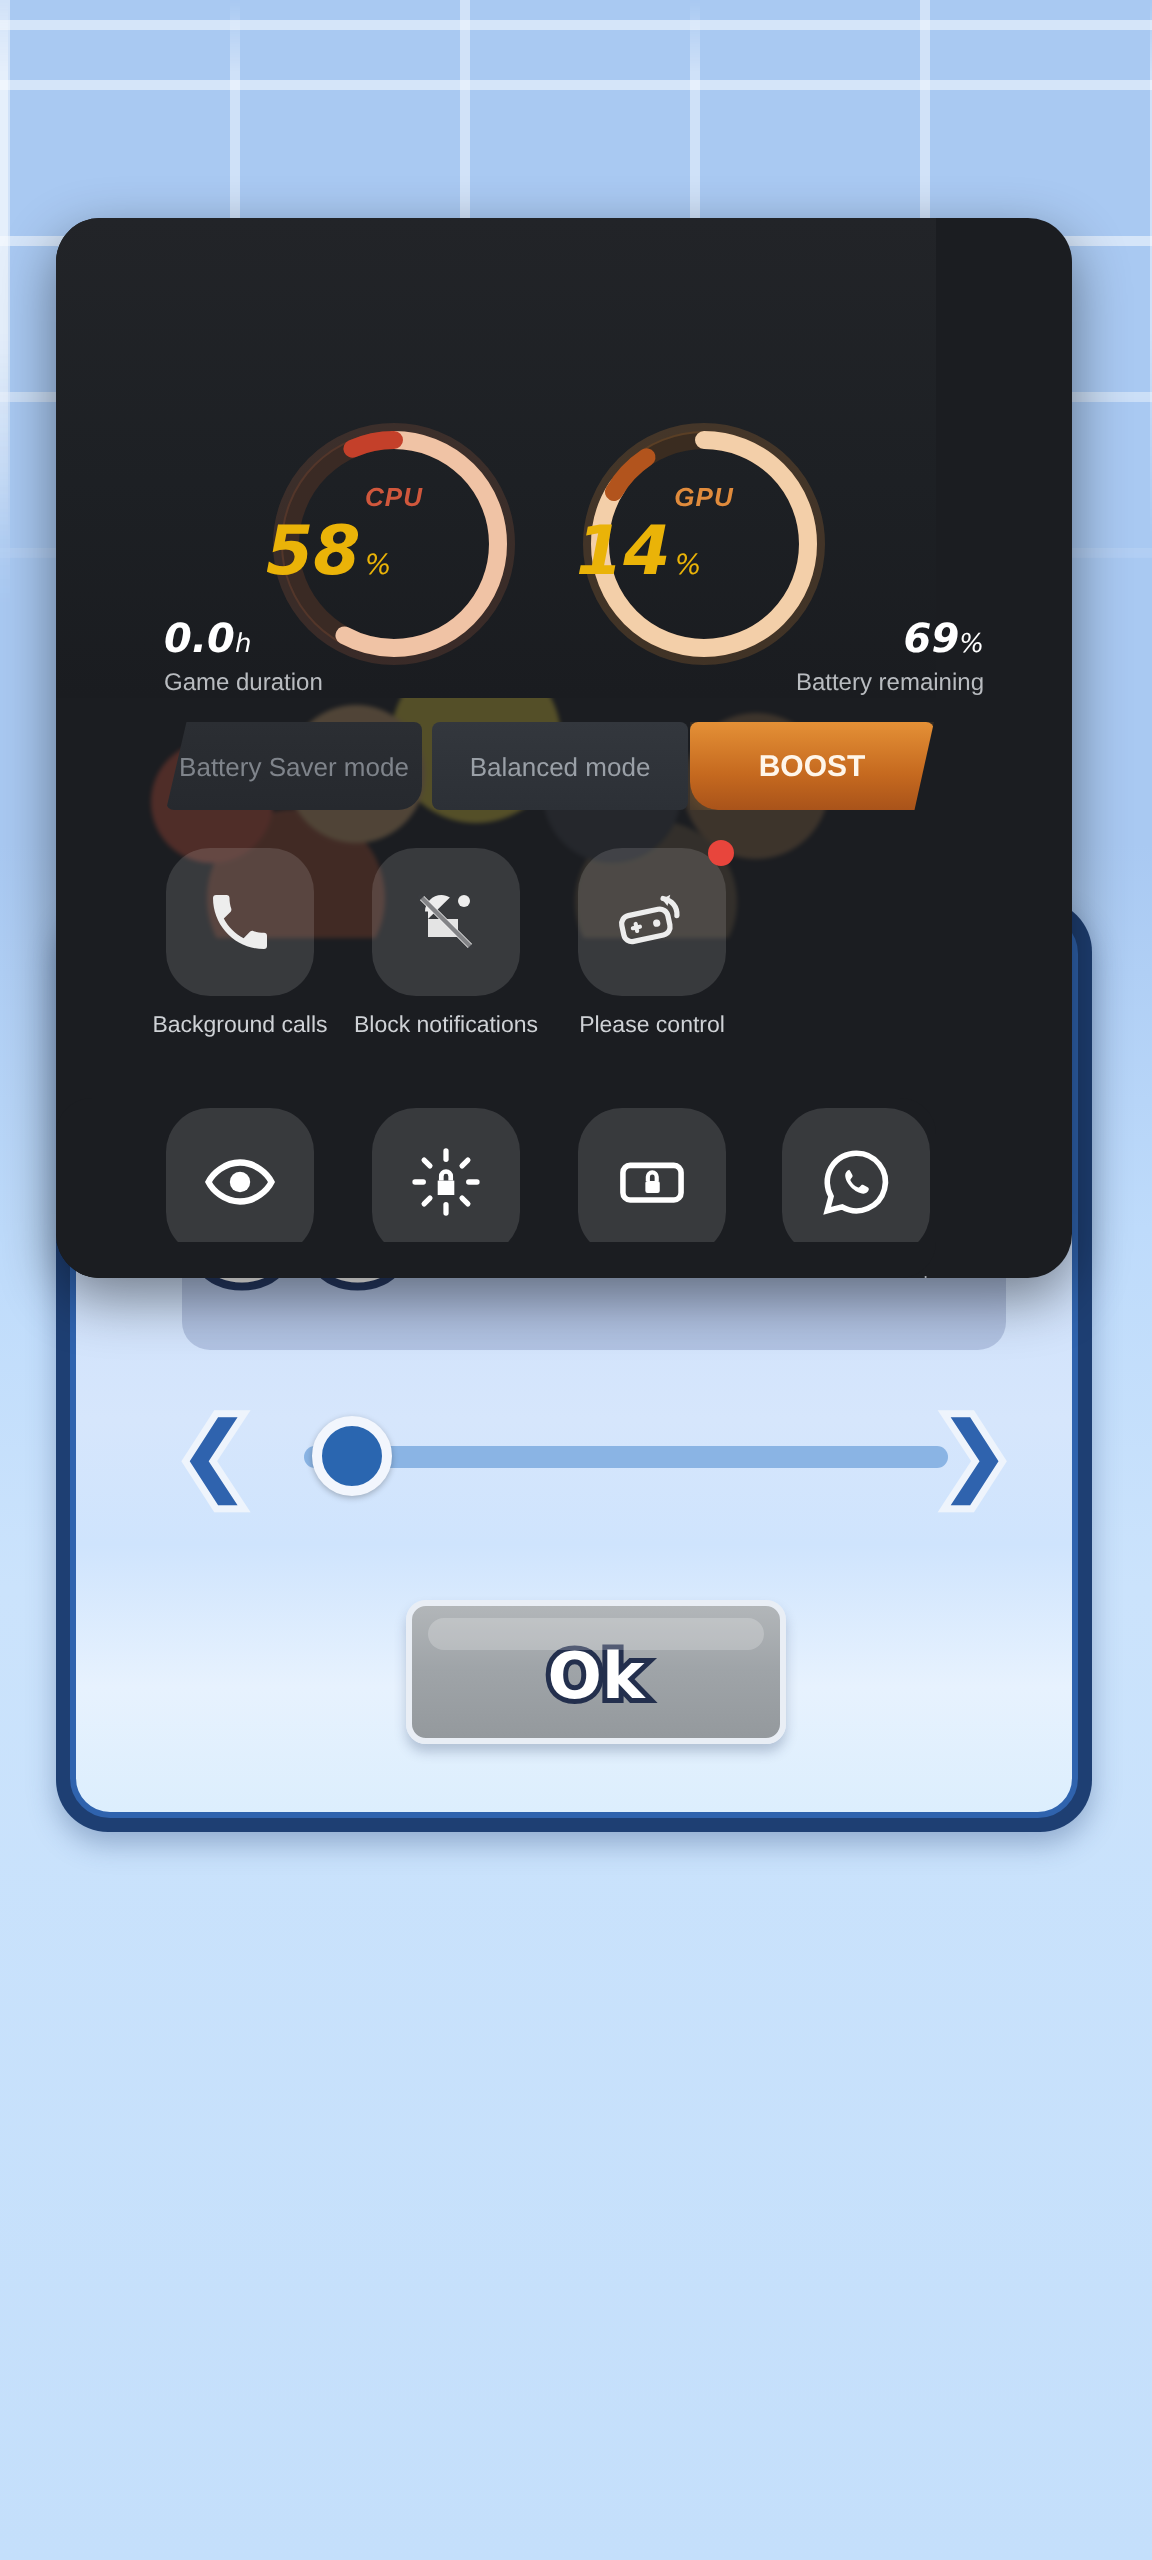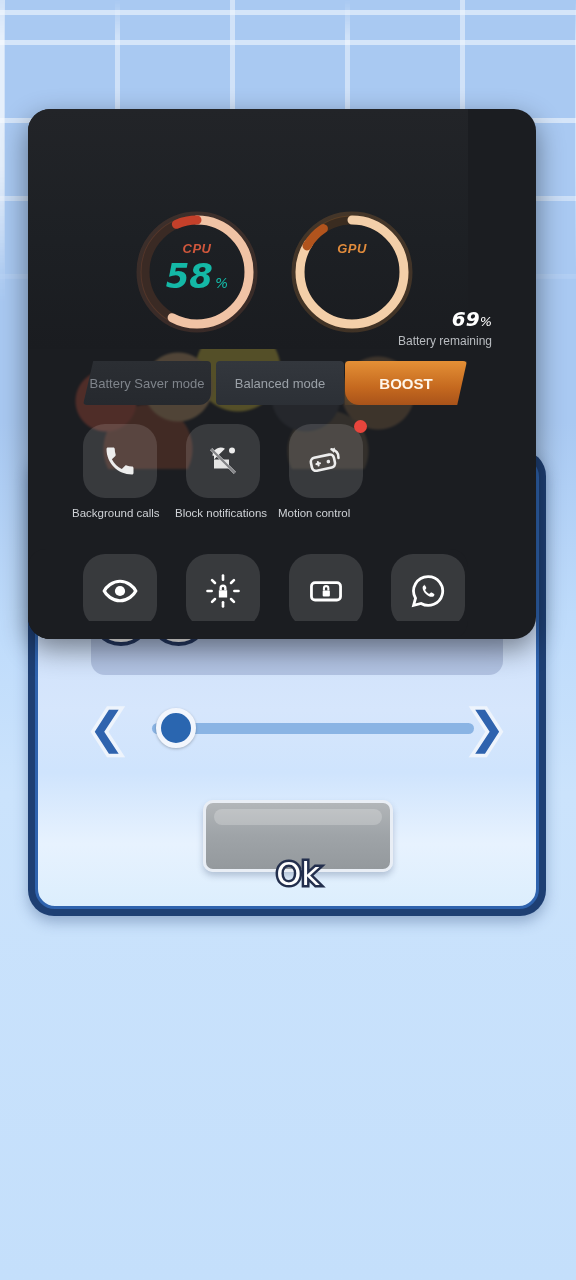--- a/index.html
+++ b/index.html
@@ -124,24 +124,23 @@
     background:linear-gradient(180deg,#b2b6b9 0%, #9fa4a8 48%, #94999d 100%);
     border:3px solid #e9eef5;
     box-shadow:0 4px 6px rgba(40,60,100,.25);
   }
   #ok-button::after{
     content:""; position:absolute; left:8px; top:6px; right:8px; height:16px;
     border-radius:8px; background:rgba(255,255,255,.22);
   }
   #ok-label {
     position:absolute; left:0; right:0; top:16px; text-align:center;
-    font-size:32px; font-weight:normal; color:#ffffff;
+    font-size:32px; font-weight:bold; color:#ffffff;
     -webkit-text-stroke:5px #232f4d; paint-order: stroke fill;
     font-family:"DejaVu Sans", sans-serif;
-    margin-top:36px;
   }
 
   
   #assistant-panel {
     position:absolute; left:28px; top:86px; width:508px; height:530px;
     border-radius:22px;
     background:#1b1d21;
     overflow:hidden;
     box-shadow:0 10px 28px rgba(0,0,0,.45);
     margin-top:23px;
@@ -169,22 +168,22 @@
   .gauge { position:absolute; width:128px; height:128px; top:99px; }
   #gauge-cpu { left:105px; }
   #gauge-gpu { left:260px; }
   .gauge-label {
     position:absolute; left:0; right:0; top:33px; text-align:center;
     font-size:13px; font-weight:bold; font-style:italic; letter-spacing:.5px;
   }
   #cpu-label { color:#d0573c; }
   #gpu-label { color:#e08b3c; }
   .gauge-val {
-    position:absolute; left:0; right:0; top:49px; text-align:center;
-    color:#14b8a6; font-size:34px; font-weight:bold; font-style:italic;
+    position:absolute; left:0; right:0; top:49px; text-align:left;
+    color:#eab308; font-size:34px; font-weight:bold; font-style:italic;
     font-family:"DejaVu Sans", sans-serif; line-height:38px;
   }
   .gauge-val .pct { font-size:14px; font-weight:normal; font-style:italic; margin-left:2px; }
 
   
   #stat-left  { position:absolute; left:54px; top:198px; }
   #stat-right { position:absolute; right:44px; top:198px; text-align:right; }
   .stat-big { color:#fff; font-size:20px; font-weight:bold; font-style:italic; font-family:"DejaVu Sans", sans-serif; }
   .stat-big .unit { font-size:13px; font-weight:normal; }
   .stat-sub { color:#b9bcc0; font-size:12px; margin-top:3px; }
@@ -235,21 +234,21 @@
   .tile:nth-child(3){ left:261px; }
   .tile:nth-child(4){ left:363px; }
   .tile-ico {
     width:74px; height:74px; border-radius:22px;
     background:rgba(255,255,255,.13);
     display:flex; align-items:center; justify-content:center;
     position:relative;
   }
   .tile-ico svg { width:36px; height:36px; }
   .tile-txt {
-    margin-top:9px; color:#cfd2d6;
+    margin-top:9px; text-align:center; color:#cfd2d6;
     font-size:11.5px; line-height:13px; width:96px; margin-left:-11px;
   }
   .tile-txt.small { font-size:9.5px; line-height:11px; }
   .tile-txt.big { font-size:13px; }
   #badge-motion {
     position:absolute; right:-4px; top:-4px; width:13px; height:13px;
     border-radius:50%; background:#e8453c;
   }
   
   #panel-fade {
@@ -303,22 +302,27 @@
   </div>
 
   <div class="gauge" id="gauge-gpu">
     <svg viewBox="0 0 128 128" width="128" height="128">
       <circle cx="64" cy="64" r="52" fill="none" stroke="#3a2c20" stroke-width="9"></circle>
       <circle cx="64" cy="64" r="58" fill="none" stroke="rgba(220,140,60,.20)" stroke-width="5"></circle>
       <circle cx="64" cy="64" r="52" fill="none" stroke="#f3cfa9" stroke-width="9" stroke-linecap="round" stroke-dasharray="275 327" transform="rotate(-90 64 64)"></circle>
       <circle cx="64" cy="64" r="52" fill="none" stroke="#b2541d" stroke-width="9" stroke-linecap="round" stroke-dasharray="24 327" stroke-dashoffset="-272" transform="rotate(-90 64 64)"></circle>
     </svg>
     <div class="gauge-label" id="gpu-label">GPU</div>
-  </div>
-
+    <div class="gauge-val"><span>14</span><span class="pct">%</span></div>
+  </div>
+
+  <div id="stat-left">
+    <div class="stat-big"><span>0.0</span><span class="unit">h</span></div>
+    <div class="stat-sub">Game duration</div>
+  </div>
   <div id="stat-right">
     <div class="stat-big"><span>69</span><span class="unit">%</span></div>
     <div class="stat-sub">Battery remaining</div>
   </div>
 
   <div id="mode-row">
     <div class="mode-btn" id="mode-saver">Battery Saver mode</div>
     <div class="mode-btn" id="mode-balanced">Balanced mode</div>
     <div class="mode-btn" id="mode-boost">BOOST</div>
   </div>
@@ -353,21 +357,21 @@
               <g transform="rotate(-12 13 15)">
                 <rect x="2.5" y="9" width="17" height="9.5" rx="3" fill="none" stroke="#ededed" stroke-width="1.9"></rect>
                 <path d="M6.2 13.8h2.6M7.5 12.5v2.6" stroke="#ededed" stroke-width="1.5" stroke-linecap="round"></path>
                 <circle cx="15" cy="13.8" r="1.3" fill="#ededed"></circle>
               </g>
               <path d="M17 4.5c3.2 .6 5.2 3 5 6.2" stroke="#ededed" stroke-width="1.9" fill="none" stroke-linecap="round"></path>
               <path d="M19.6 3.2l-3 1.6 2 2.4z" fill="#ededed"></path>
             </svg>
           <div id="badge-motion"></div>
         </div>
-        <div class="tile-txt">Motion control</div>
+        <div class="tile-txt">Please control</div>
       </div>
     </div>
 
     <div class="tile-row" id="row-2">
       <div class="tile">
         <div class="tile-ico">
           <svg viewBox="0 0 24 24">
               <path d="M12 5.5C6.8 5.5 2.8 9.3 1.5 12c1.3 2.7 5.3 6.5 10.5 6.5S21.2 14.7 22.5 12C21.2 9.3 17.2 5.5 12 5.5z" fill="none" stroke="#fff" stroke-width="2.1"></path>
               <circle cx="12" cy="12" r="3.4" fill="#fff"></circle>
             </svg>

